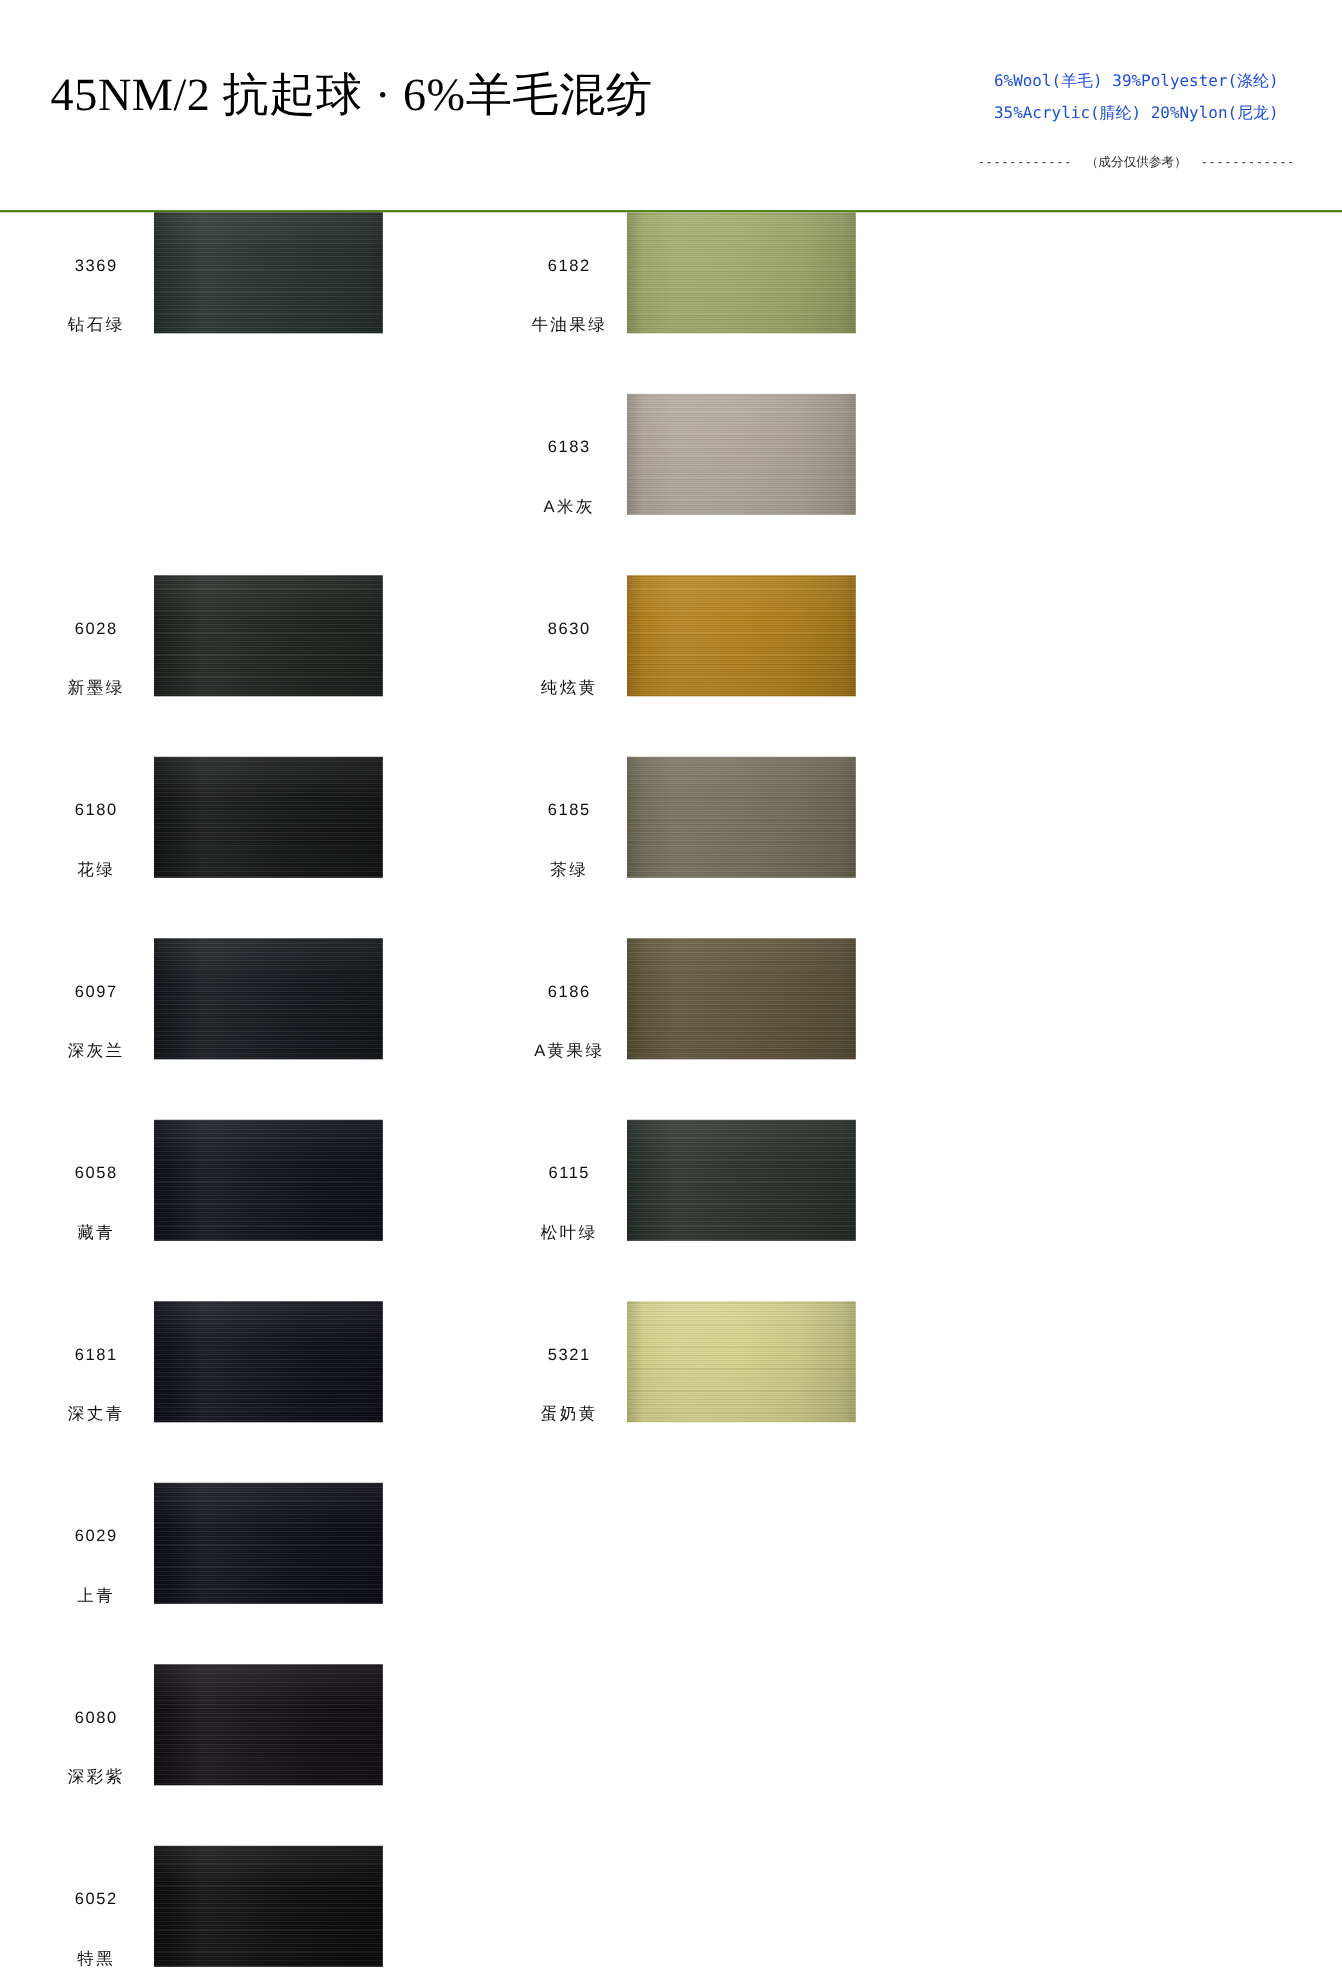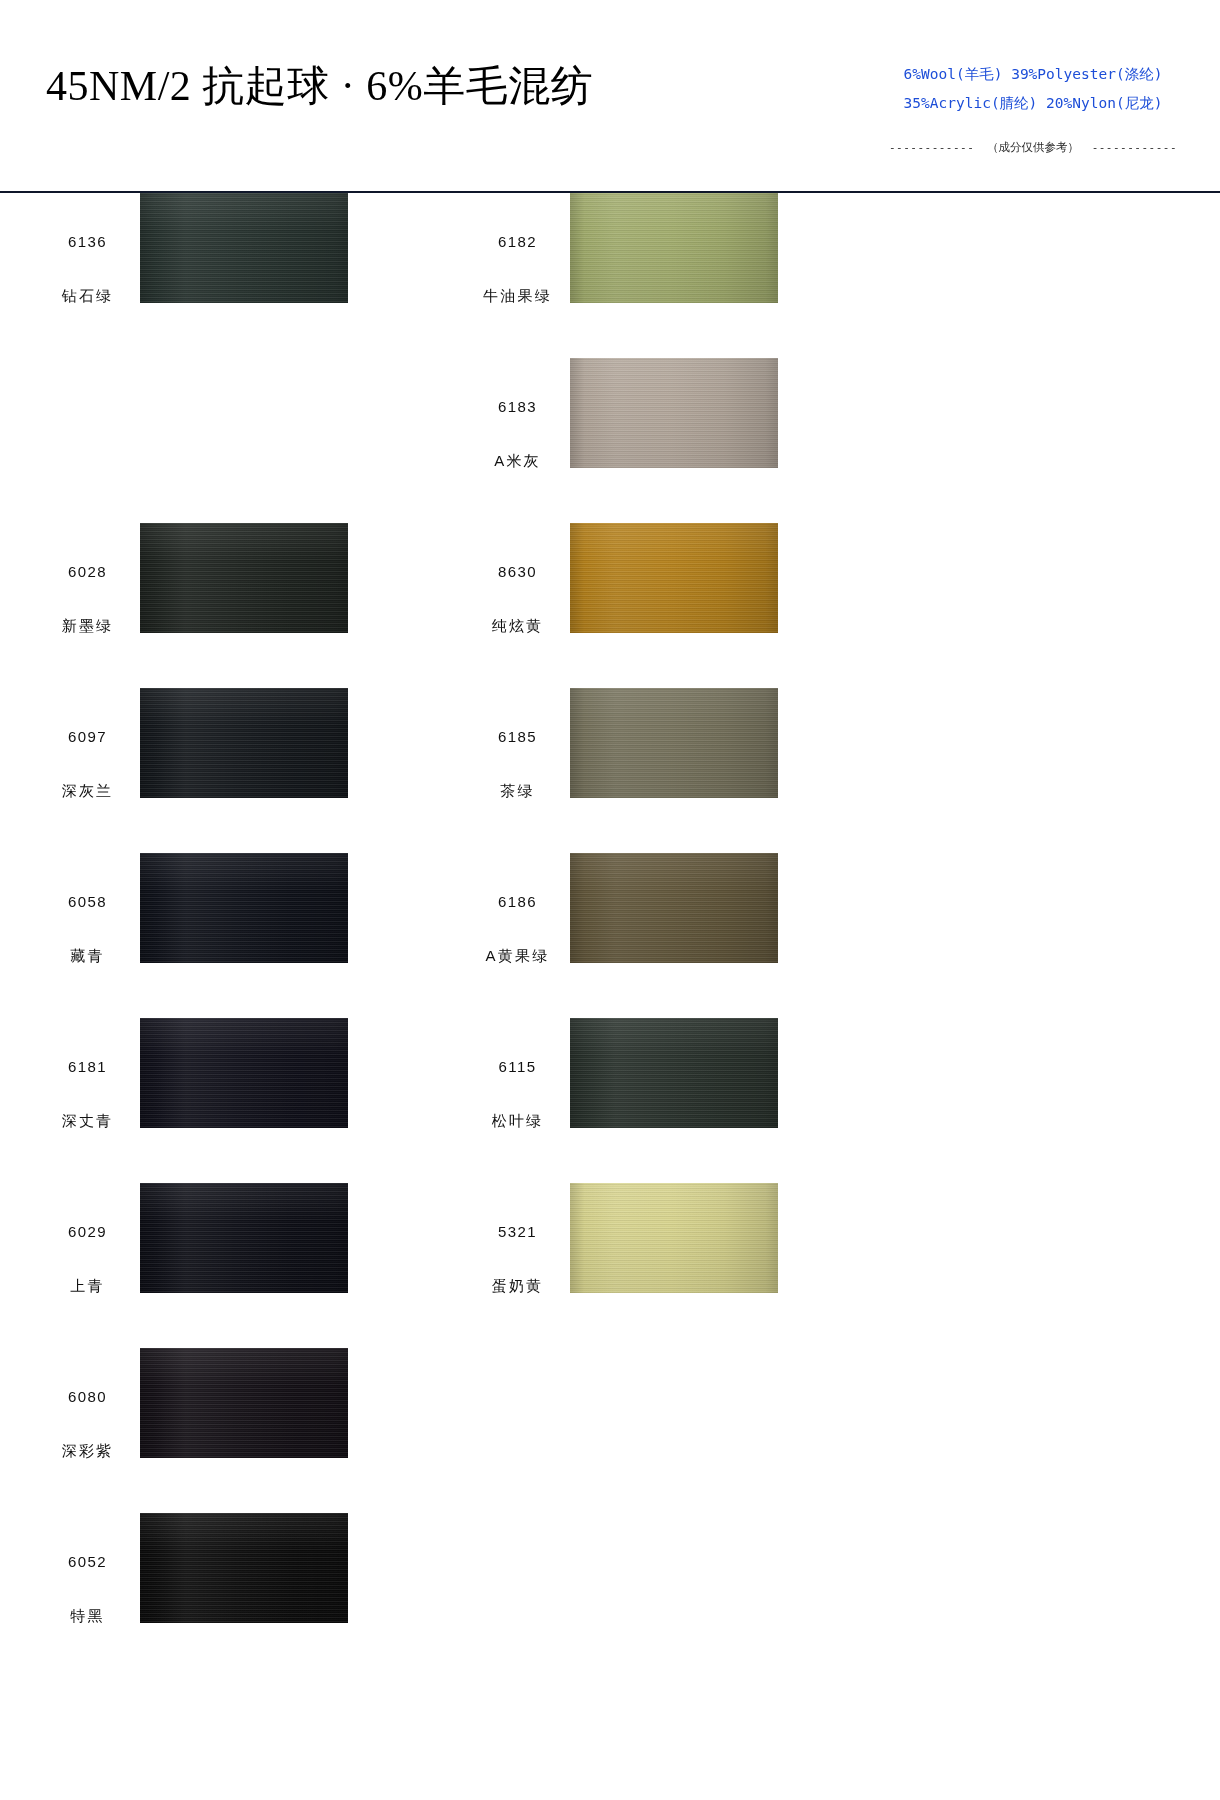--- a/index.html
+++ b/index.html
@@ -15,21 +15,21 @@
     color: #111111;
     position: relative;
     overflow: hidden;
   }
 
   
   .page-header {
     position: relative;
     height: 193px;
     box-sizing: border-box;
-    border-bottom: 2px solid #0f172a;
+    border-bottom: 2px solid #4d7c0f;
   }
   .header-title {
     position: absolute;
     left: 46px;
     top: 58px;
     font-family: "Liberation Serif", "DejaVu Serif", serif;
     font-size: 42px;
     font-weight: 400;
     letter-spacing: 0.5px;
     color: #000000;
@@ -168,34 +168,43 @@
     <span class="note-dash">------------</span>
     <span class="note-text">（成分仅供参考）</span>
     <span class="note-dash">------------</span>
   </div>
 </div>
 
 <div class="swatch-area">
   <div class="swatch-col col-left" id="col-left">
       <div class="swatch-row">
         <div class="swatch-label">
-          <span class="swatch-code">6136</span>
+          <span class="swatch-code">3369</span>
           <span class="swatch-name">钻石绿</span>
         </div>
         <div class="swatch-chip" style="background: rgb(38, 50, 46);">
           <div class="chip-inner"></div>
         </div>
       </div>
       <div class="swatch-row"></div>
       <div class="swatch-row">
         <div class="swatch-label">
           <span class="swatch-code">6028</span>
           <span class="swatch-name">新墨绿</span>
         </div>
         <div class="swatch-chip" style="background: rgb(30, 35, 31);">
+          <div class="chip-inner"></div>
+        </div>
+      </div>
+      <div class="swatch-row">
+        <div class="swatch-label">
+          <span class="swatch-code">6180</span>
+          <span class="swatch-name">花绿</span>
+        </div>
+        <div class="swatch-chip" style="background: rgb(21, 23, 22);">
           <div class="chip-inner"></div>
         </div>
       </div>
       <div class="swatch-row">
         <div class="swatch-label">
           <span class="swatch-code">6097</span>
           <span class="swatch-name">深灰兰</span>
         </div>
         <div class="swatch-chip" style="background: rgb(20, 24, 28);">
           <div class="chip-inner"></div>

